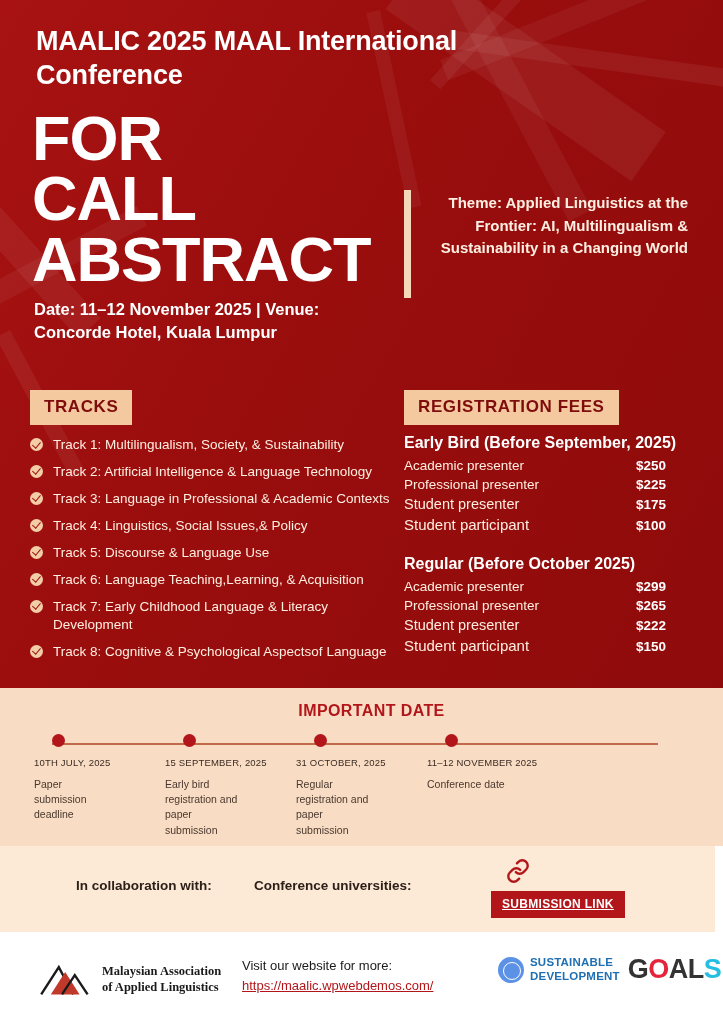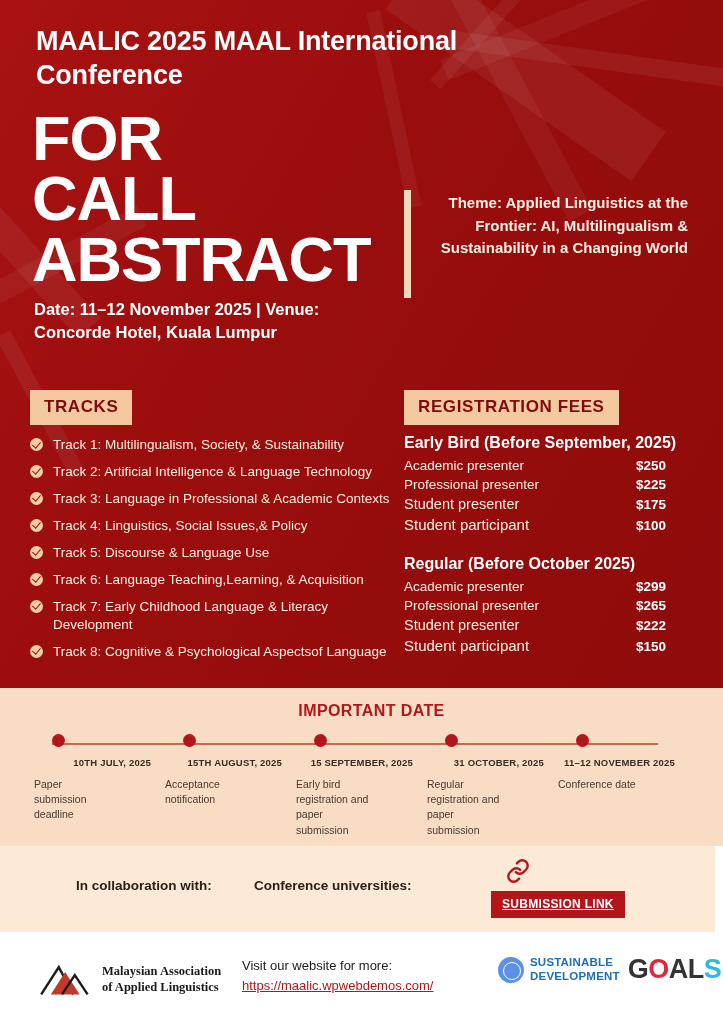--- a/index.html
+++ b/index.html
@@ -187,25 +187,24 @@
   }
   .dot {
     width: 13px; height: 13px;
     border-radius: 50%;
     background: #b3161a;
     margin-left: 18px;
     margin-bottom: 10px;
   }
   .tl-date {
     font-size: 9.5px;
-    font-weight: bold;
+    font-weight: normal;
     color: #3a2a22;
     letter-spacing: 0.2px;
     margin-bottom: 9px;
-    text-align: right;
   }
   .tl-desc {
     font-size: 10.5px;
     color: #4a382e;
     line-height: 1.45;
     width: 82px;
   }
 
   
   .collab-band {
@@ -424,25 +423,20 @@
   </div>
 
   <div class="dates-band">
     <div class="dates-title">IMPORTANT DATE</div>
     <div class="timeline-line"></div>
     <div class="timeline" id="timeline">
         <div class="tl-item">
           <div class="dot"></div>
           <div class="tl-date">10TH JULY, 2025</div>
           <div class="tl-desc">Paper submission deadline</div>
-        </div>
-        <div class="tl-item">
-          <div class="dot"></div>
-          <div class="tl-date">15TH AUGUST, 2025</div>
-          <div class="tl-desc">Acceptance notification</div>
         </div>
         <div class="tl-item">
           <div class="dot"></div>
           <div class="tl-date">15 SEPTEMBER, 2025</div>
           <div class="tl-desc">Early bird registration and paper submission</div>
         </div>
         <div class="tl-item">
           <div class="dot"></div>
           <div class="tl-date">31 OCTOBER, 2025</div>
           <div class="tl-desc">Regular registration and paper submission</div>

